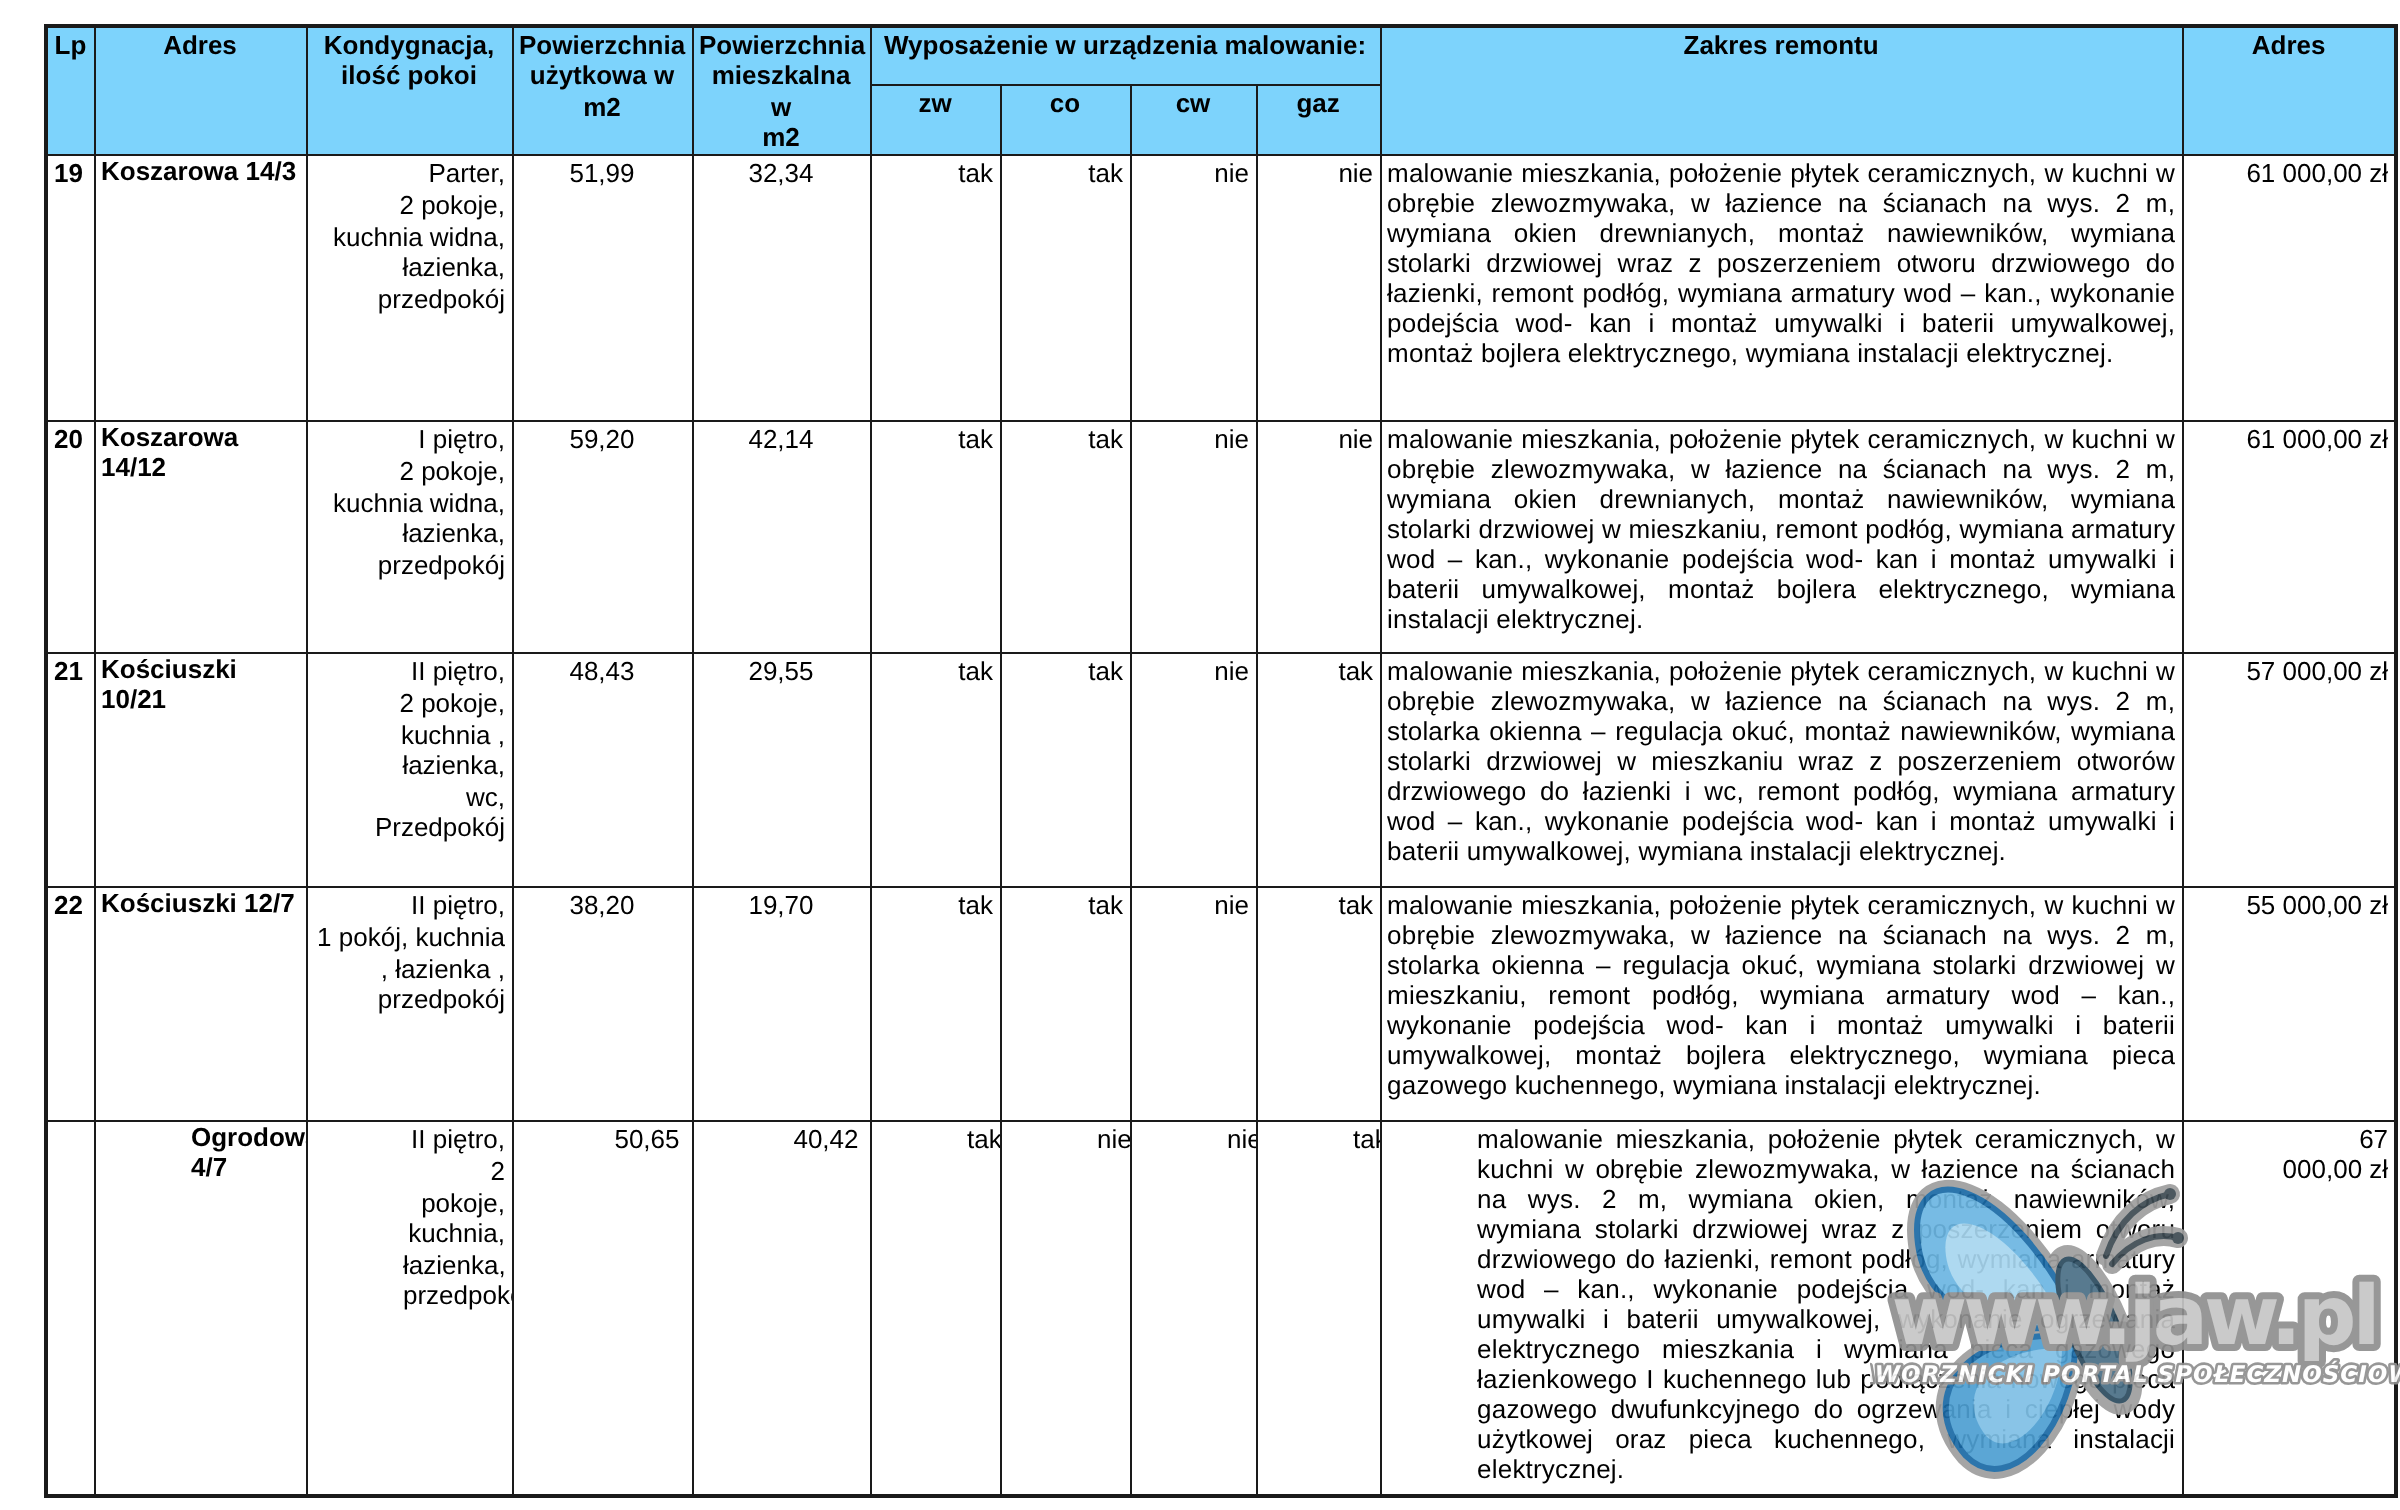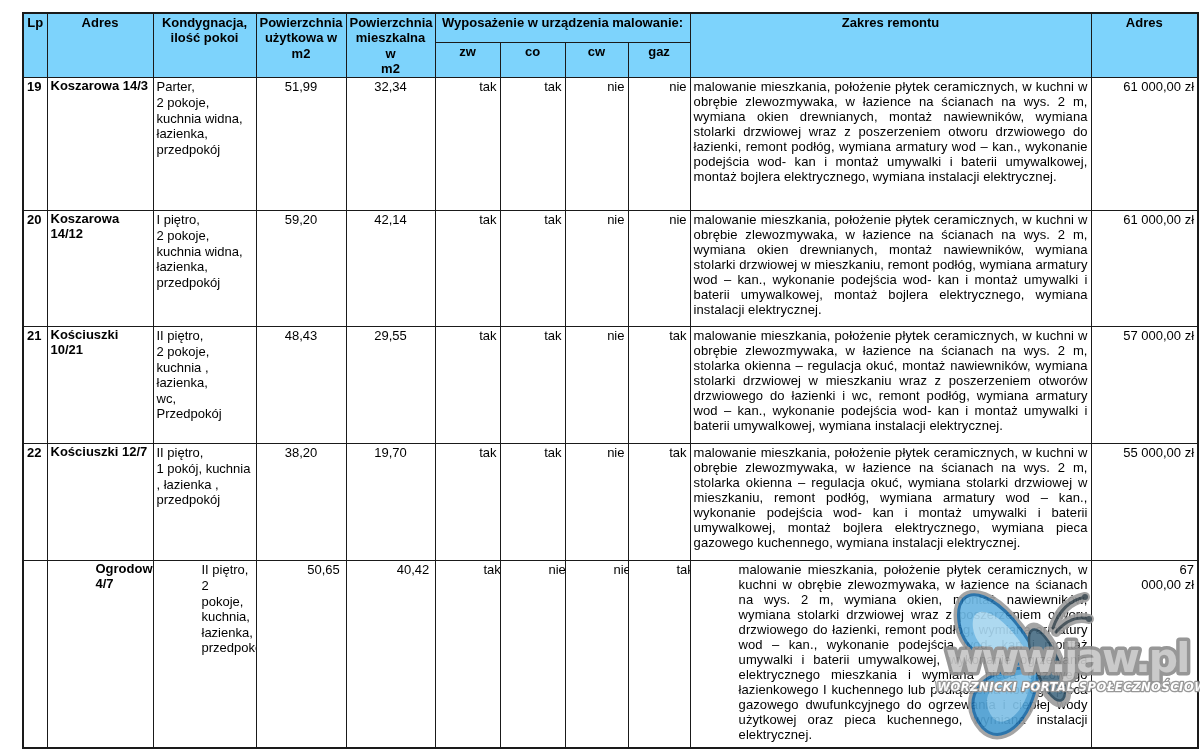--- a/index.html
+++ b/index.html
@@ -38,21 +38,21 @@
     text-align: center;
     vertical-align: top;
     white-space: pre-line;
     line-height: 1.18;
     padding-top: 2px;
   }
   th.equip-top { height: 22px; }
   th.equip-sub { height: 28px; }
   td.lp { font-weight: bold; text-align: left; padding-left: 0; padding-right: 0; }
   td.adres { font-weight: bold; padding-left: 2px; padding-right: 1px; line-height: 1.15; }
-  td.kond { white-space: pre-line; line-height: 1.2; }
+  td.kond { white-space: pre-line; line-height: 1.2; text-align: right; }
   td.num { text-align: center; }
   td.yn { text-align: right; }
   td.zakres {
     text-align: justify;
     line-height: 1.155;
     padding: 1px 4px 1px 3px;
     letter-spacing: 0.1px;
   }
   td.koszt { text-align: right; font-weight: normal; padding-right: 2px; }
   tr.r19 td { height: 130px; }

